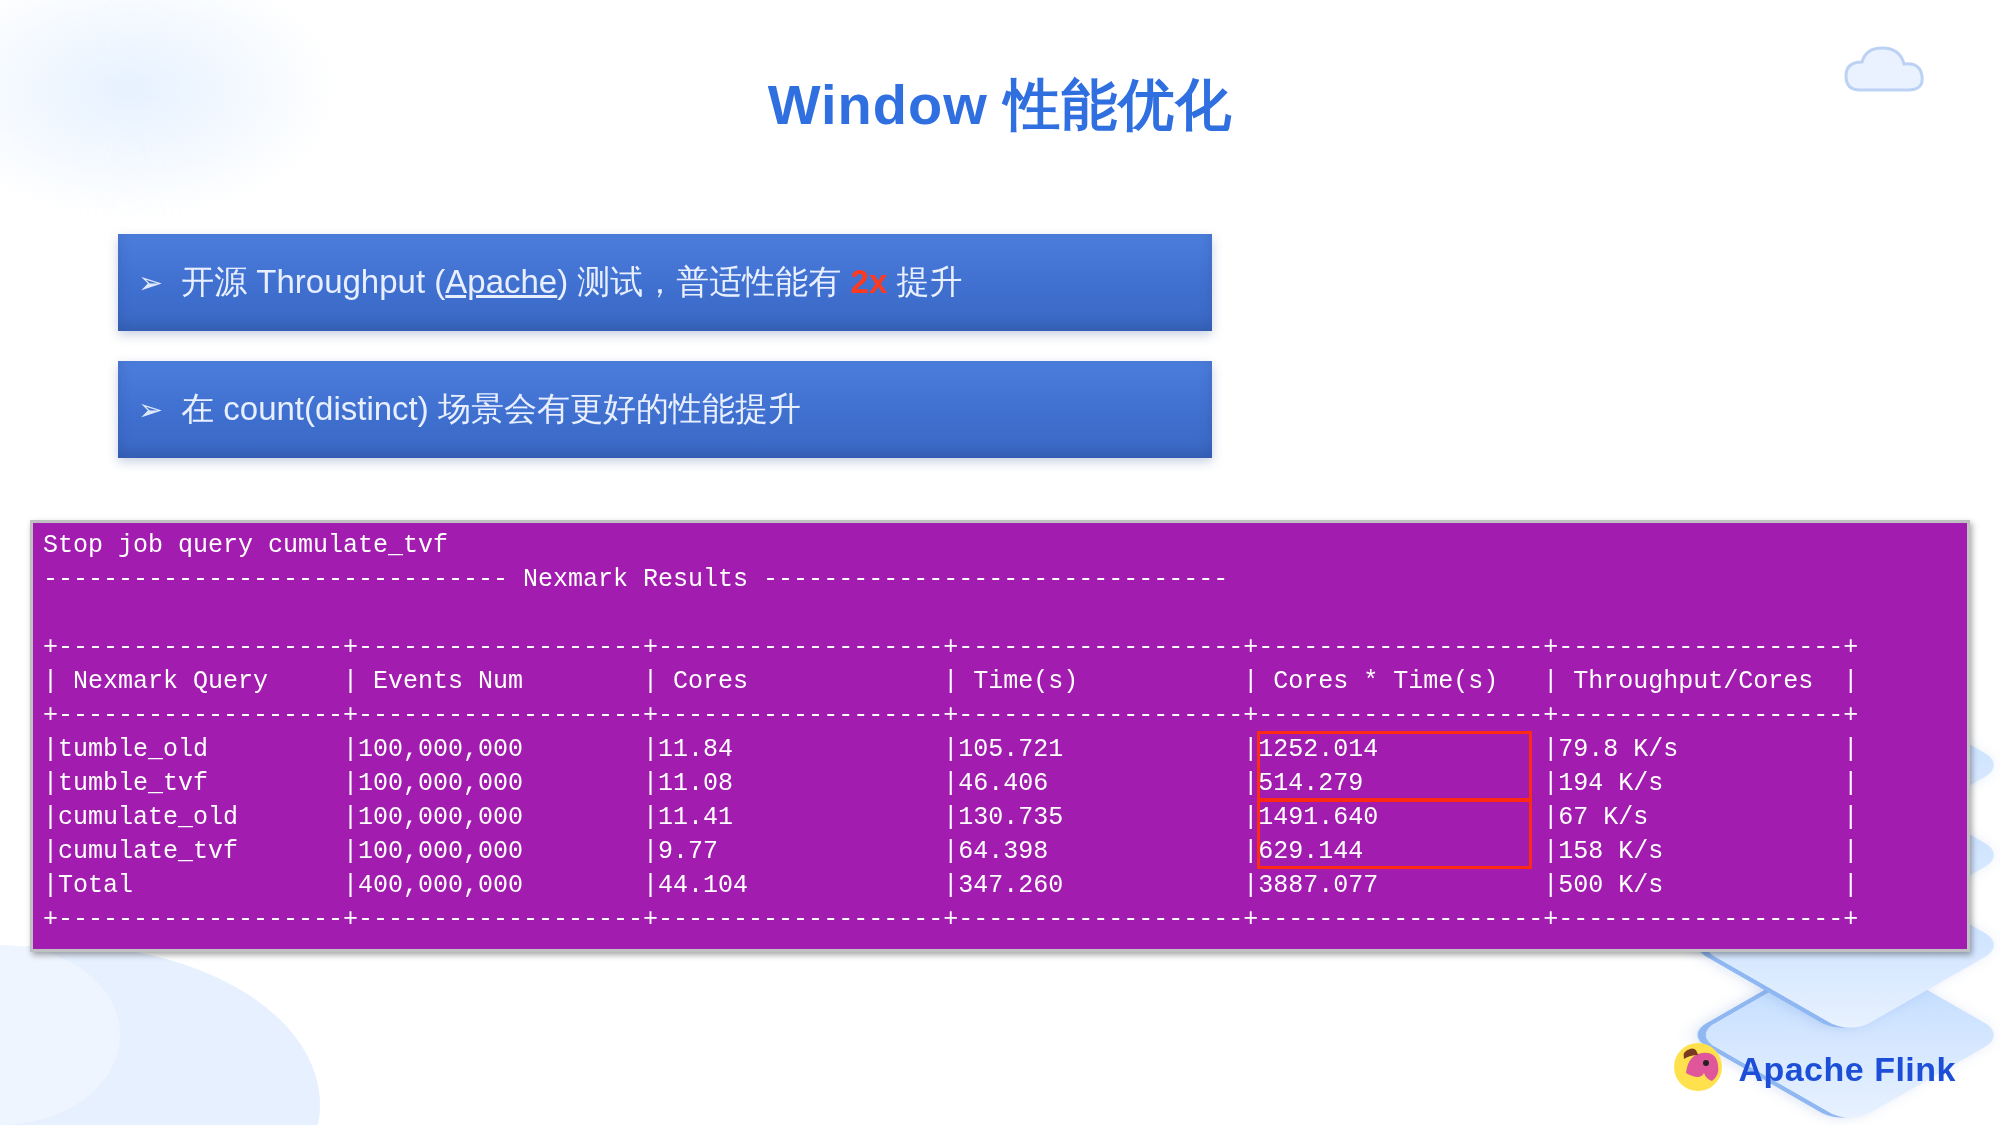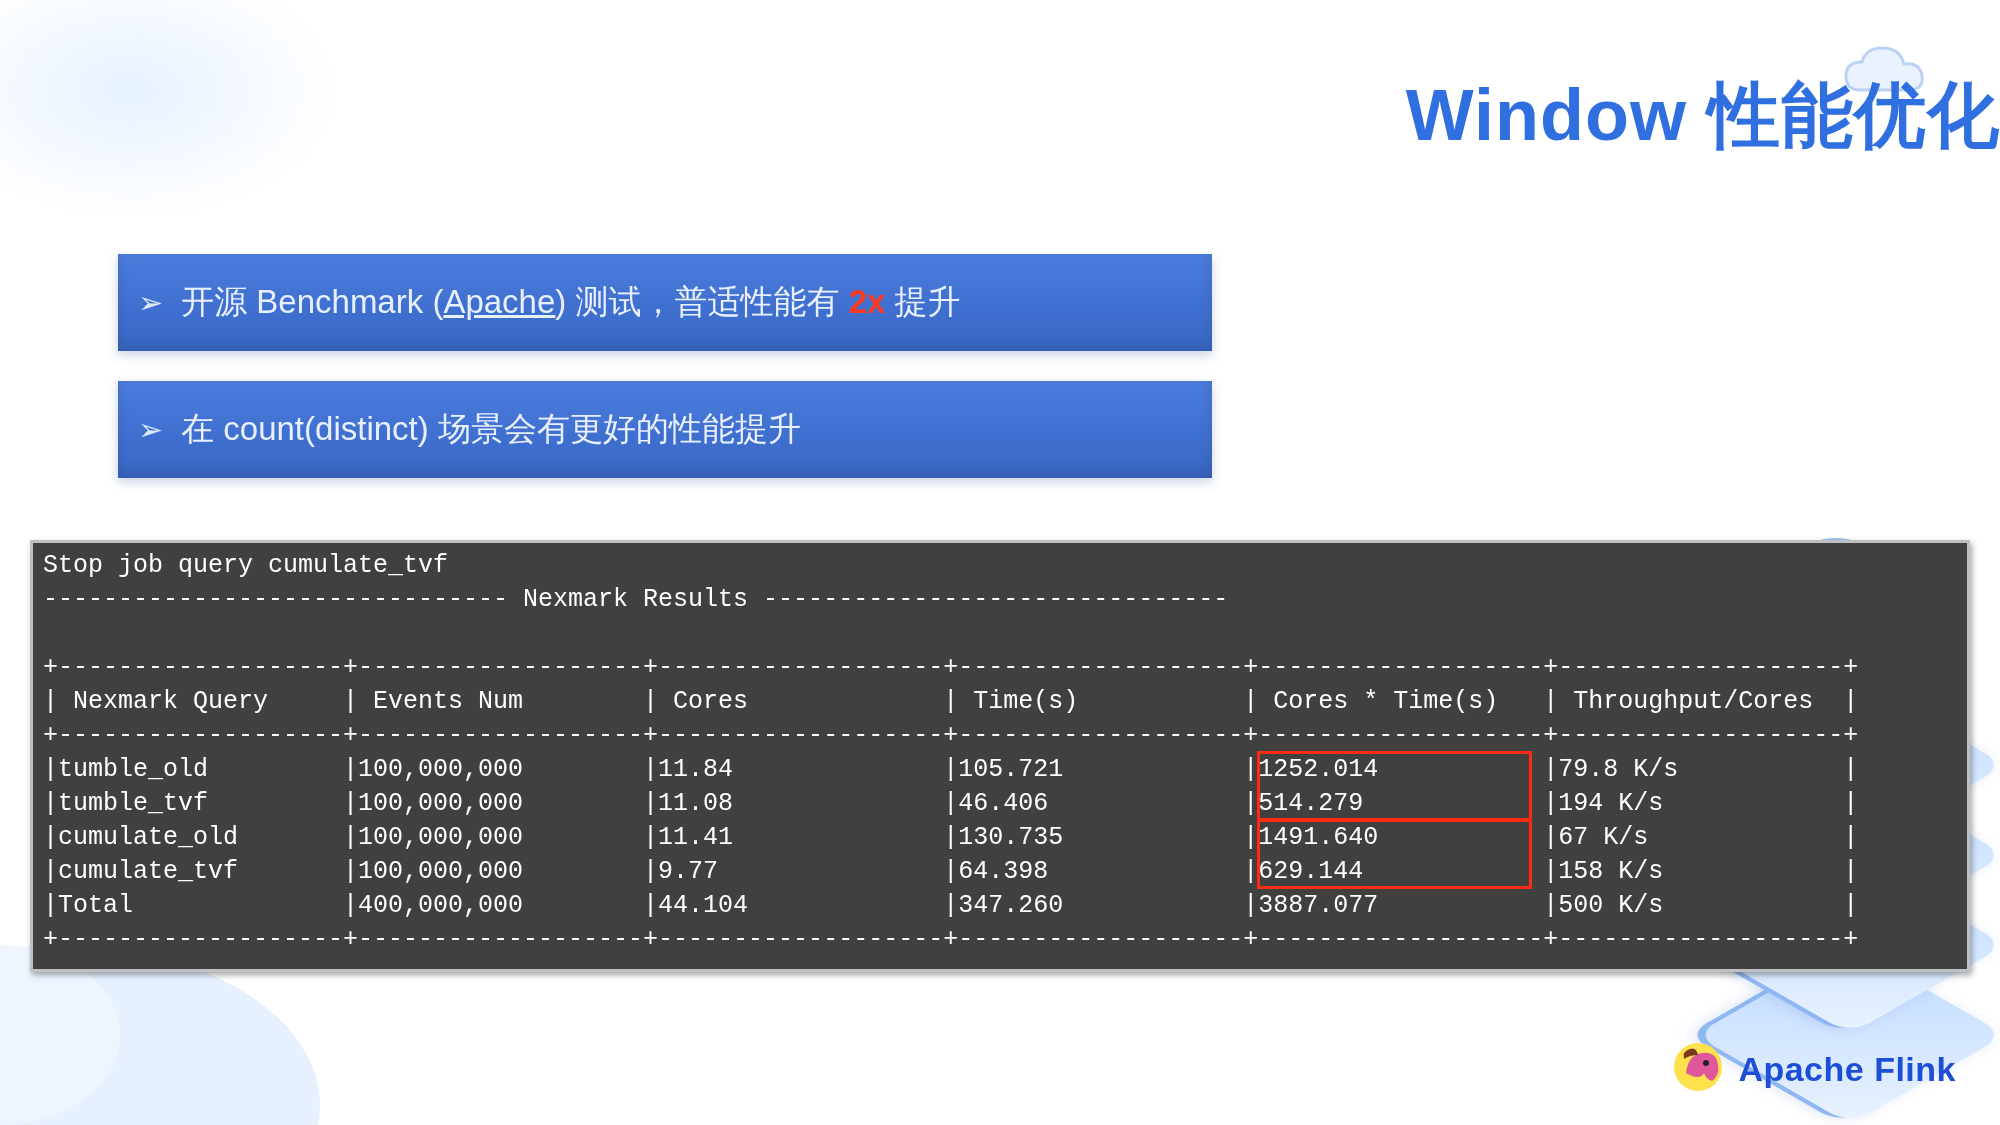--- a/index.html
+++ b/index.html
@@ -67,23 +67,23 @@
     position:absolute;
     right: 40px;
     top: 40px;
     width: 120px; height: 70px;
   }
 
   
   .slide-title {
     position: relative;
     z-index: 2;
-    text-align: right;
+    text-align: center;
     padding-top: 68px;
-    font-size: 72px;
+    font-size: 56px;
     font-weight: 700;
     color: #2f6fe0;
     letter-spacing: 1px;
   }
 
   
   .banner-wrap {
     position: relative;
     z-index: 2;
     margin-left: 118px;
@@ -109,21 +109,21 @@
   }
   .banner .link { text-decoration: underline; }
   .banner .hot { color: #ff3a1f; font-weight: 600; }
 
   
   .terminal-frame {
     position: relative;
     z-index: 3;
     margin: 62px 30px 0 30px;
     border: 3px solid #bfc0c2;
-    background: #404040;
+    background: #a21caf;
     box-shadow: 2px 3px 6px rgba(0,0,0,.35);
   }
   .terminal {
     font-family: "Menlo", "Consolas", "Courier New", monospace;
     font-size: 25px;
     line-height: 34px;
     color: #ffffff;
     white-space: pre;
     padding: 6px 10px 12px 10px;
     position: relative;
@@ -181,21 +181,21 @@
     </svg>
   </div>
 </div>
 
 <div class="slide-title">Window 性能优化</div>
 
 <div class="banner-wrap">
   <div class="banner">
     <span class="arrow">➢</span>
     <span>
-      <span>开源 Benchmark (</span><span class="link">Apache</span><span>) 测试，普适性能有 </span><span class="hot">2x</span><span> 提升</span>
+      <span>开源 Throughput (</span><span class="link">Apache</span><span>) 测试，普适性能有 </span><span class="hot">2x</span><span> 提升</span>
     </span>
   </div>
   <div class="banner">
     <span class="arrow">➢</span>
     <span>在 count(distinct) 场景会有更好的性能提升</span>
   </div>
 </div>
 
 <div class="terminal-frame">
   <div class="terminal" id="term">Stop job query cumulate_tvf

